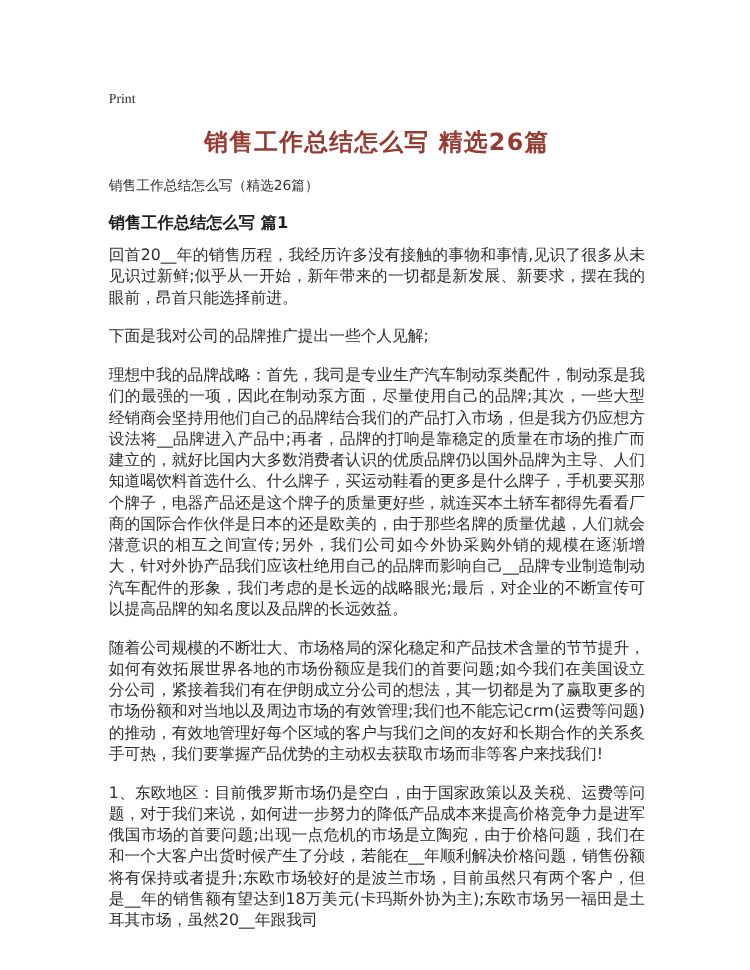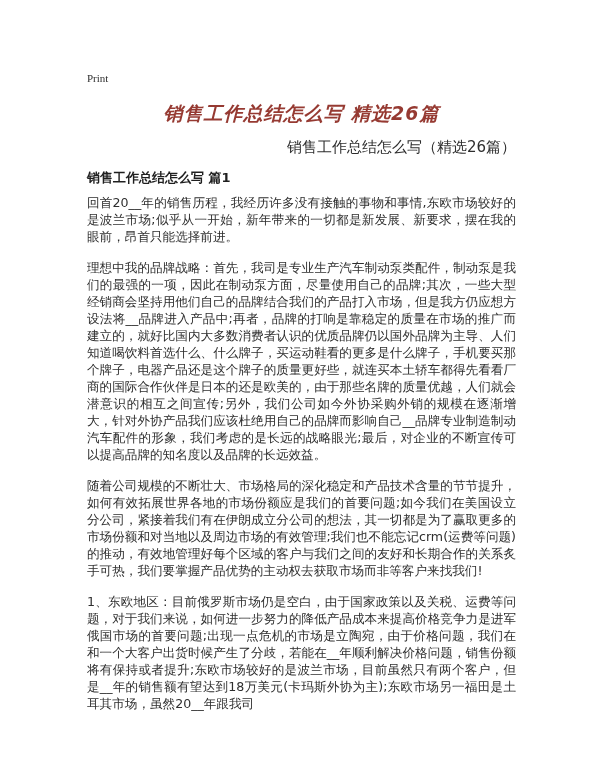--- a/index.html
+++ b/index.html
@@ -28,29 +28,27 @@
     cursor: pointer;
   }
   .doc-title {
     font-size: 19px;
     font-weight: 700;
     line-height: 28px;
     text-align: center;
     letter-spacing: 1px;
     margin: 8px 0 12px 0;
     color: #963a32; 
-    font-style: italic;
   }
   .doc-subtitle {
-    font-size: 15px;
+    font-size: 11px;
     line-height: 17px;
     color: #2e2e2e;
     margin: 0 0 8px 0;
     font-weight: 400;
-    text-align: right;
   }
   .section-heading {
     font-size: 13px;
     line-height: 17px;
     font-weight: 700;
     color: #1f1f1f;
     margin: 13px 0 8px 0;
   }
   .body-paragraph {
     font-size: 12.6px;
@@ -68,23 +66,24 @@
 <div class="page">
 
   <a class="print-link">Print</a>
 
   <h1 class="doc-title" style="color: rgb(150, 58, 50);">销售工作总结怎么写 精选26篇</h1>
 
   <p class="doc-subtitle">销售工作总结怎么写（精选26篇）</p>
 
   <h2 class="section-heading">销售工作总结怎么写 篇1</h2>
 
-  <p class="body-paragraph">回首20__年的销售历程，我经历许多没有接触的事物和事情,东欧市场较好的是波兰市场;似乎从一开始，新年带来的一切都是新发展、新要求，摆在我的眼前，昂首只能选择前进。</p>
+  <p class="body-paragraph">回首20__年的销售历程，我经历许多没有接触的事物和事情,见识了很多从未见识过新鲜;似乎从一开始，新年带来的一切都是新发展、新要求，摆在我的眼前，昂首只能选择前进。</p>
 
 
+  <p class="body-paragraph">下面是我对公司的品牌推广提出一些个人见解;</p>
 
   <p class="body-paragraph">理想中我的品牌战略：首先，我司是专业生产汽车制动泵类配件，制动泵是我们的最强的一项，因此在制动泵方面，尽量使用自己的品牌;其次，一些大型经销商会坚持用他们自己的品牌结合我们的产品打入市场，但是我方仍应想方设法将__品牌进入产品中;再者，品牌的打响是靠稳定的质量在市场的推广而建立的，就好比国内大多数消费者认识的优质品牌仍以国外品牌为主导、人们知道喝饮料首选什么、什么牌子，买运动鞋看的更多是什么牌子，手机要买那个牌子，电器产品还是这个牌子的质量更好些，就连买本土轿车都得先看看厂商的国际合作伙伴是日本的还是欧美的，由于那些名牌的质量优越，人们就会潜意识的相互之间宣传;另外，我们公司如今外协采购外销的规模在逐渐增大，针对外协产品我们应该杜绝用自己的品牌而影响自己__品牌专业制造制动汽车配件的形象，我们考虑的是长远的战略眼光;最后，对企业的不断宣传可以提高品牌的知名度以及品牌的长远效益。</p>
 
   <p class="body-paragraph">随着公司规模的不断壮大、市场格局的深化稳定和产品技术含量的节节提升，如何有效拓展世界各地的市场份额应是我们的首要问题;如今我们在美国设立分公司，紧接着我们有在伊朗成立分公司的想法，其一切都是为了赢取更多的市场份额和对当地以及周边市场的有效管理;我们也不能忘记crm(运费等问题)的推动，有效地管理好每个区域的客户与我们之间的友好和长期合作的关系炙手可热，我们要掌握产品优势的主动权去获取市场而非等客户来找我们!</p>
 
   <p class="body-paragraph">1、东欧地区：目前俄罗斯市场仍是空白，由于国家政策以及关税、运费等问题，对于我们来说，如何进一步努力的降低产品成本来提高价格竞争力是进军俄国市场的首要问题;出现一点危机的市场是立陶宛，由于价格问题，我们在和一个大客户出货时候产生了分歧，若能在__年顺利解决价格问题，销售份额将有保持或者提升;东欧市场较好的是波兰市场，目前虽然只有两个客户，但是__年的销售额有望达到18万美元(卡玛斯外协为主);东欧市场另一福田是土耳其市场，虽然20__年跟我司</p>
 
 </div>
 
 </body></html>

